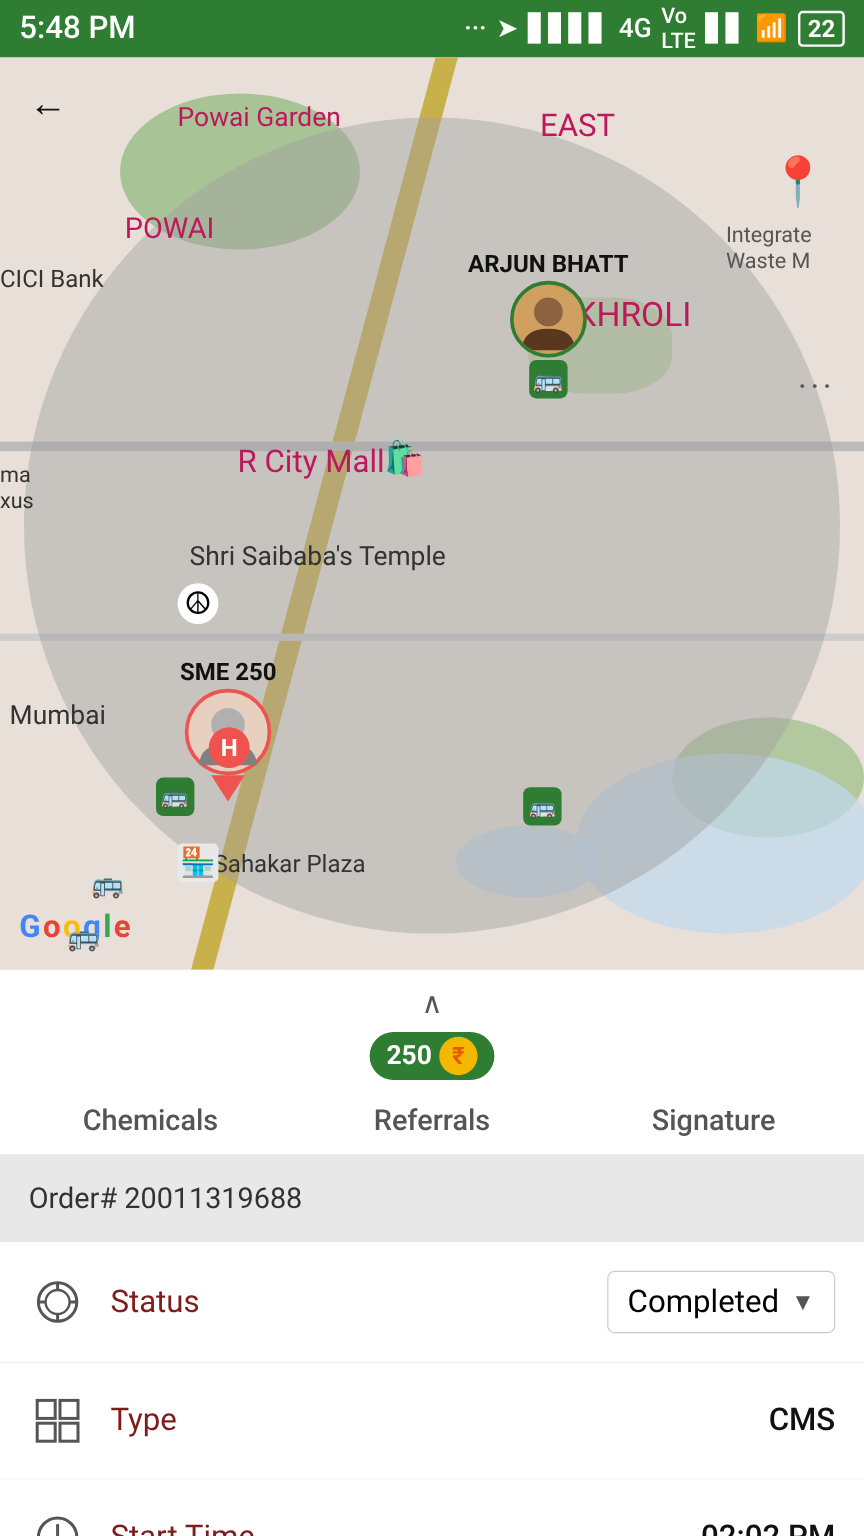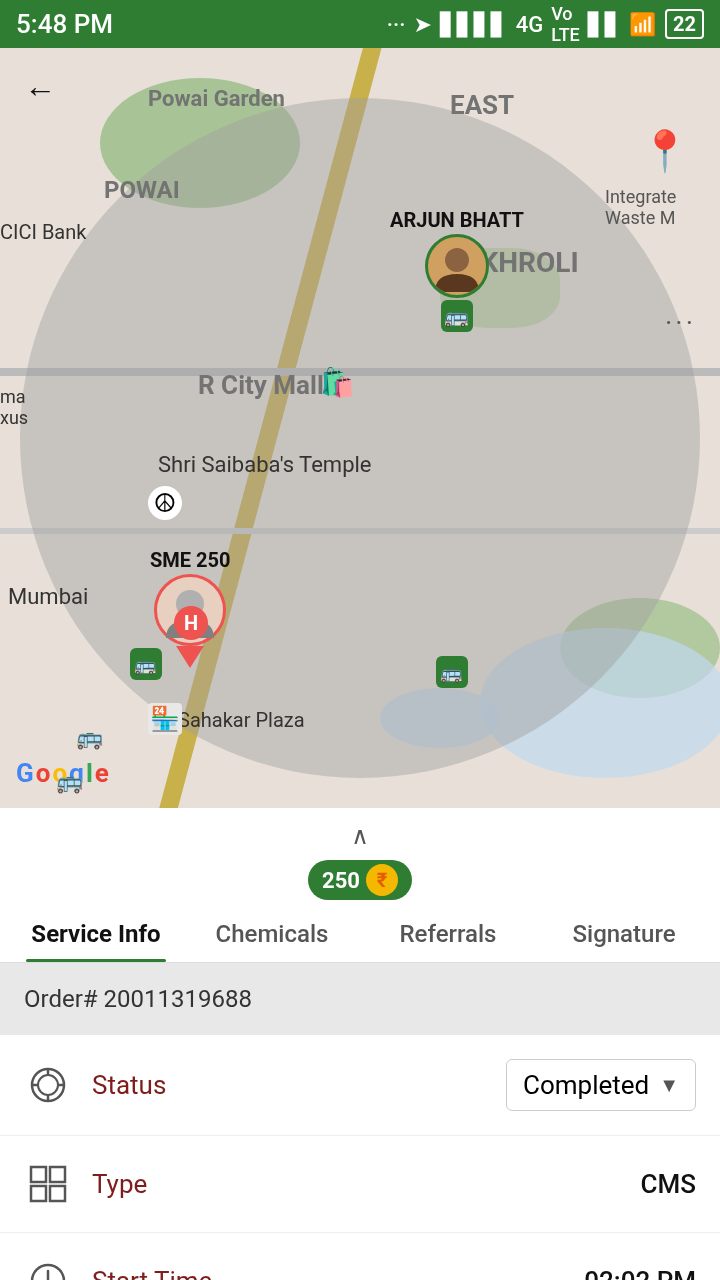--- a/index.html
+++ b/index.html
@@ -133,22 +133,22 @@
       border-radius: 50%;
       background: rgba(160, 160, 160, 0.45);
       top: 50px;
       left: 20px;
     }
 
     
     .map-label {
       position: absolute;
       font-size: 22px;
-      font-weight: bold;
-      color: #737373;
+      font-weight: normal;
+      color: #be185d;
       pointer-events: none;
     }
     .map-label-sm {
       position: absolute;
       font-size: 18px;
       color: #333;
       pointer-events: none;
     }
 
     
@@ -549,23 +549,20 @@
 </div>
 
 <div class="coin-badge-container">
   <div class="coin-badge">
     <span>250</span>
     <div class="coin-icon">₹</div>
   </div>
 </div>
 
 <div class="tabs-container">
-  <div class="tab active">
-    <span>Service Info</span>
-  </div>
   <div class="tab">
     <span>Chemicals</span>
   </div>
   <div class="tab">
     <span>Referrals</span>
   </div>
   <div class="tab">
     <span>Signature</span>
   </div>
 </div>

